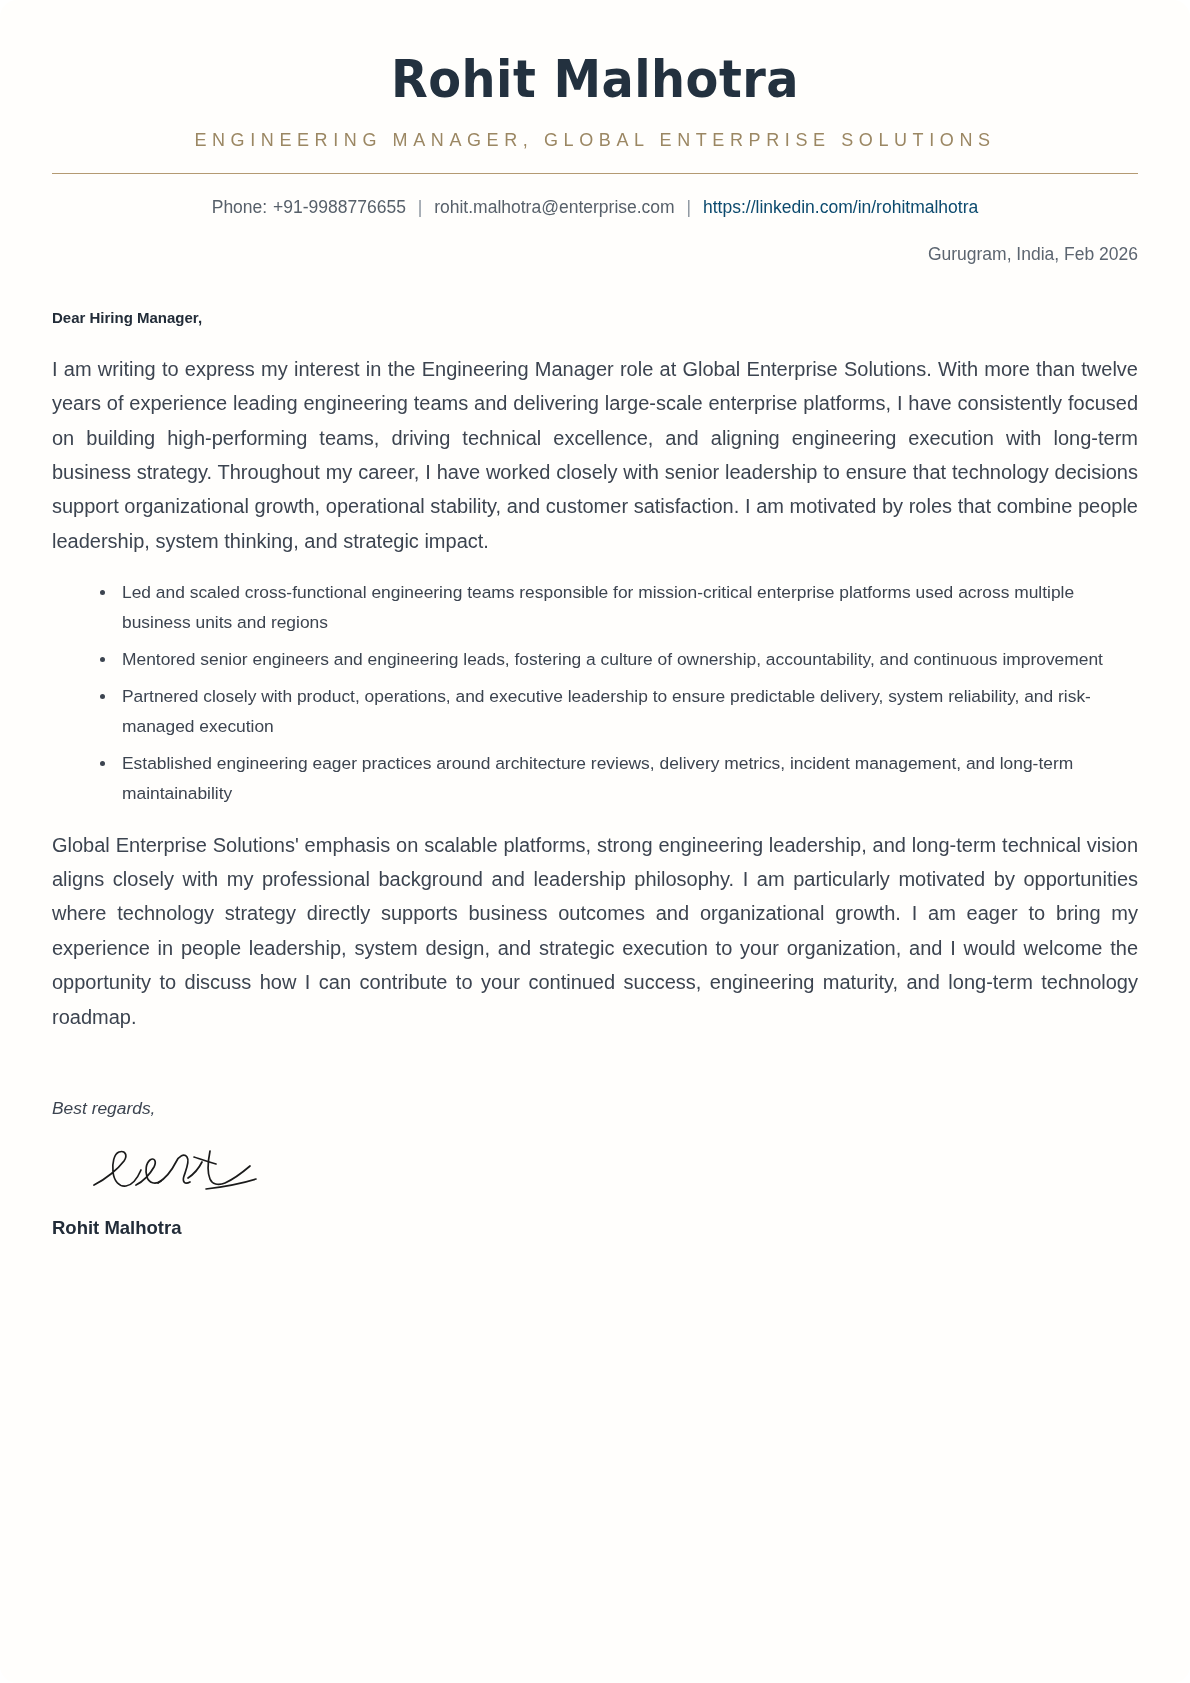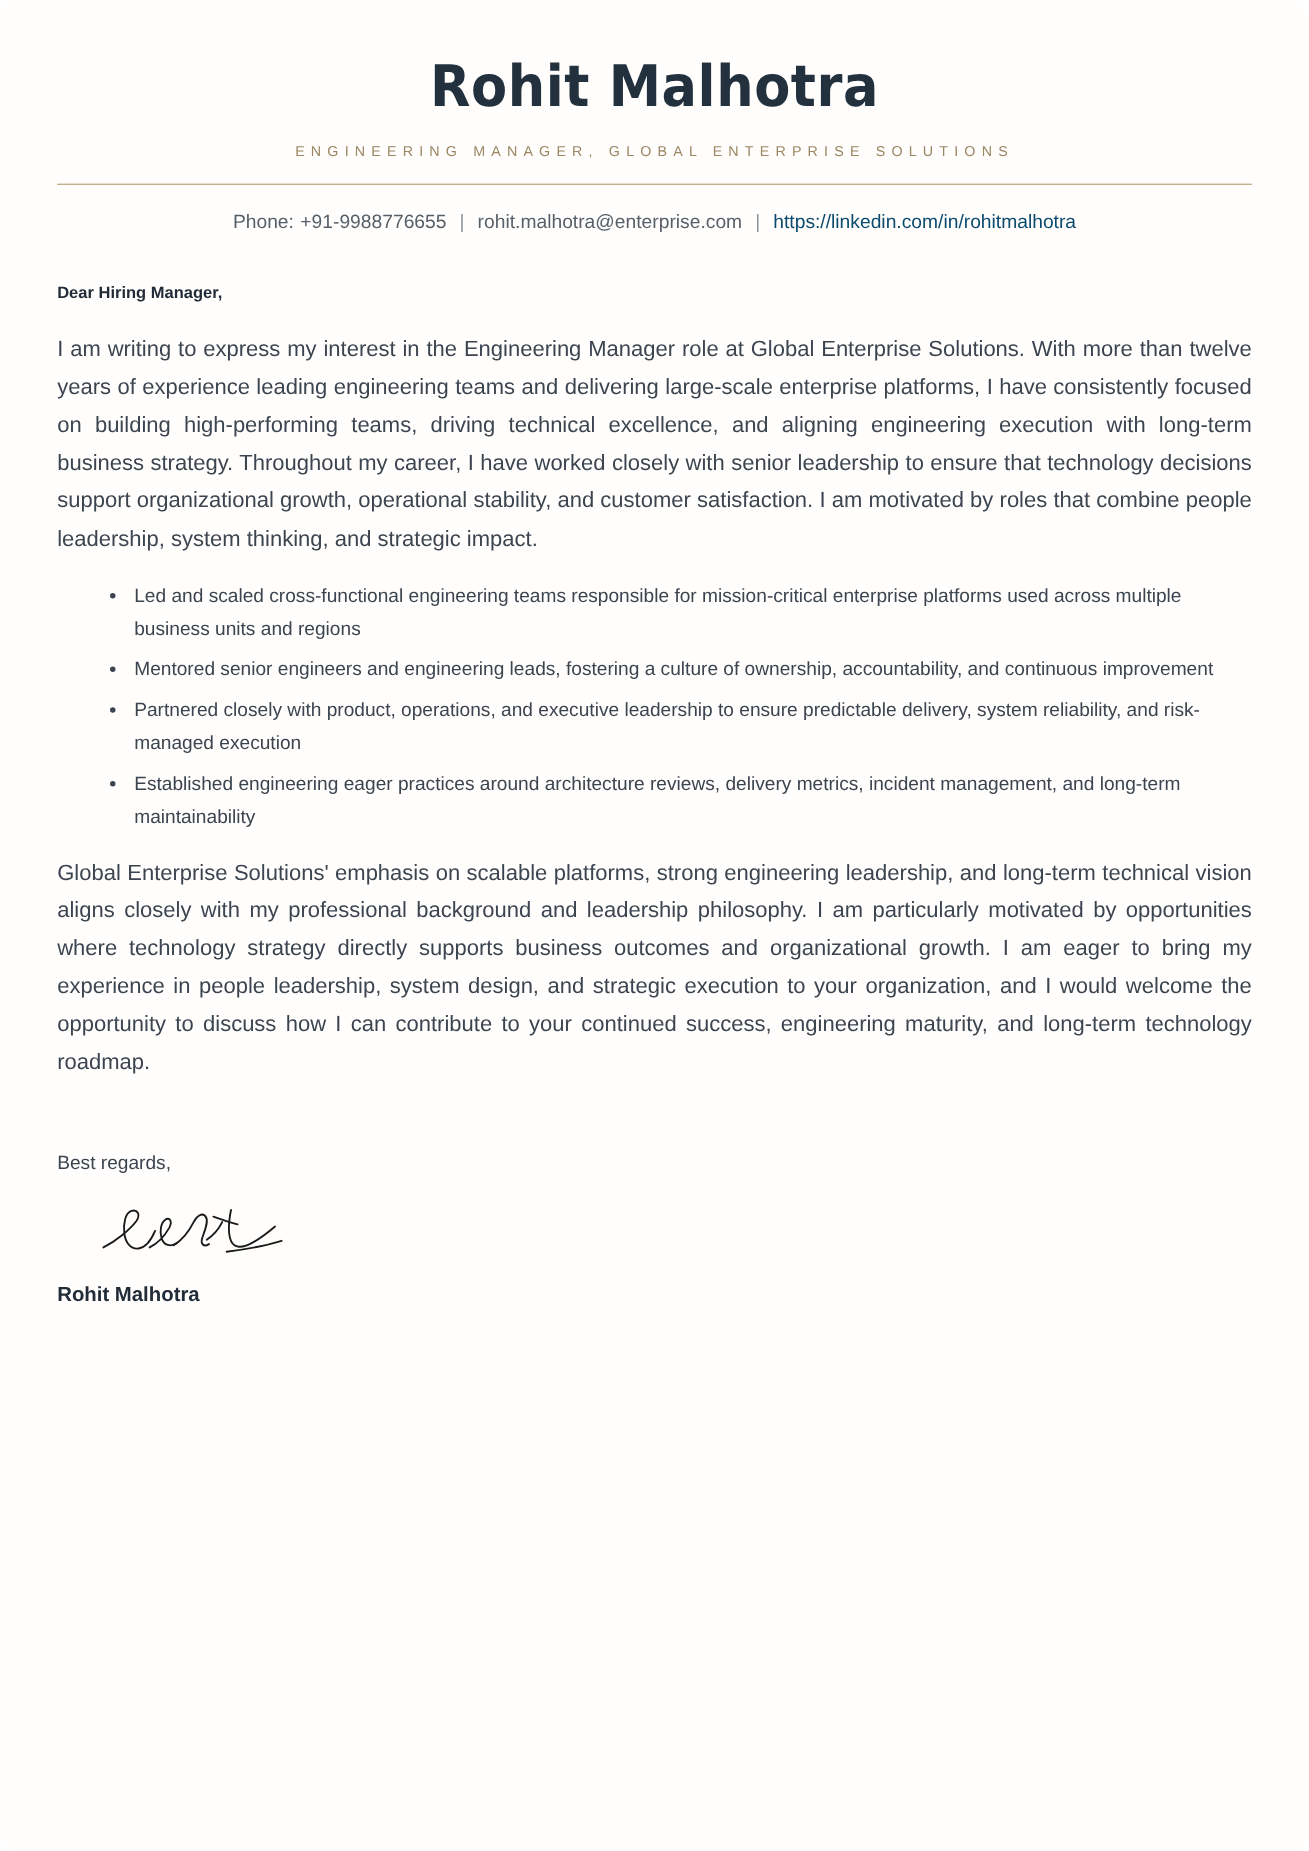--- a/index.html
+++ b/index.html
@@ -33,21 +33,21 @@
     font-size: 52px;
     font-weight: bold;
     color: #23313f;
     letter-spacing: 0.5px;
     line-height: 1.12;
     margin: 6px 0 0 0;
     transform: scaleX(0.92);
   }
   .role-subtitle {
     font-family: "Liberation Sans", sans-serif;
-    font-size: 13px;
+    font-size: 18px;
     font-weight: normal;
     color: #9b8763;
     letter-spacing: 5.6px;
     margin-top: 22px;
     margin-bottom: 16px;
     white-space: nowrap;
   }
   .rule {
     border: none;
     border-top: 1.4px solid #b49a72;
@@ -124,20 +124,21 @@
     height: 5px;
     border-radius: 50%;
     background: #3c4450;
   }
 
   
   .signoff {
     font-size: 17.4px;
     color: #3c4450;
     margin-top: 64px;
+    font-style: italic;
   }
   .signature-wrap {
     margin-top: 26px;
     height: 64px;
     padding-left: 36px;
   }
   .signature-svg {
     display: block;
   }
   .signer-name {
@@ -160,20 +161,21 @@
     </div>
 
     <div class="contact-line">
       <span>Phone: +91-9988776655</span>
       <span class="contact-sep">|</span>
       <span>rohit.malhotra@enterprise.com</span>
       <span class="contact-sep">|</span>
       <a class="contact-link" href="#">https://linkedin.com/in/rohitmalhotra</a>
     </div>
 
+    <div class="date-line">Gurugram, India, Feb 2026</div>
 
     <div class="salutation">Dear Hiring Manager,</div>
 
     <p class="para">I am writing to express my interest in the Engineering Manager role at Global Enterprise Solutions. With more than twelve years of experience leading engineering teams and delivering large-scale enterprise platforms, I have consistently focused on building high-performing teams, driving technical excellence, and aligning engineering execution with long-term business strategy. Throughout my career, I have worked closely with senior leadership to ensure that technology decisions support organizational growth, operational stability, and customer satisfaction. I am motivated by roles that combine people leadership, system thinking, and strategic impact.</p>
 
     <ul class="bullets">
       <li>Led and scaled cross-functional engineering teams responsible for mission-critical enterprise platforms used across multiple business units and regions</li>
       <li>Mentored senior engineers and engineering leads, fostering a culture of ownership, accountability, and continuous improvement</li>
       <li>Partnered closely with product, operations, and executive leadership to ensure predictable delivery, system reliability, and risk-managed execution</li>
       <li>Established engineering eager practices around architecture reviews, delivery metrics, incident management, and long-term maintainability</li>

